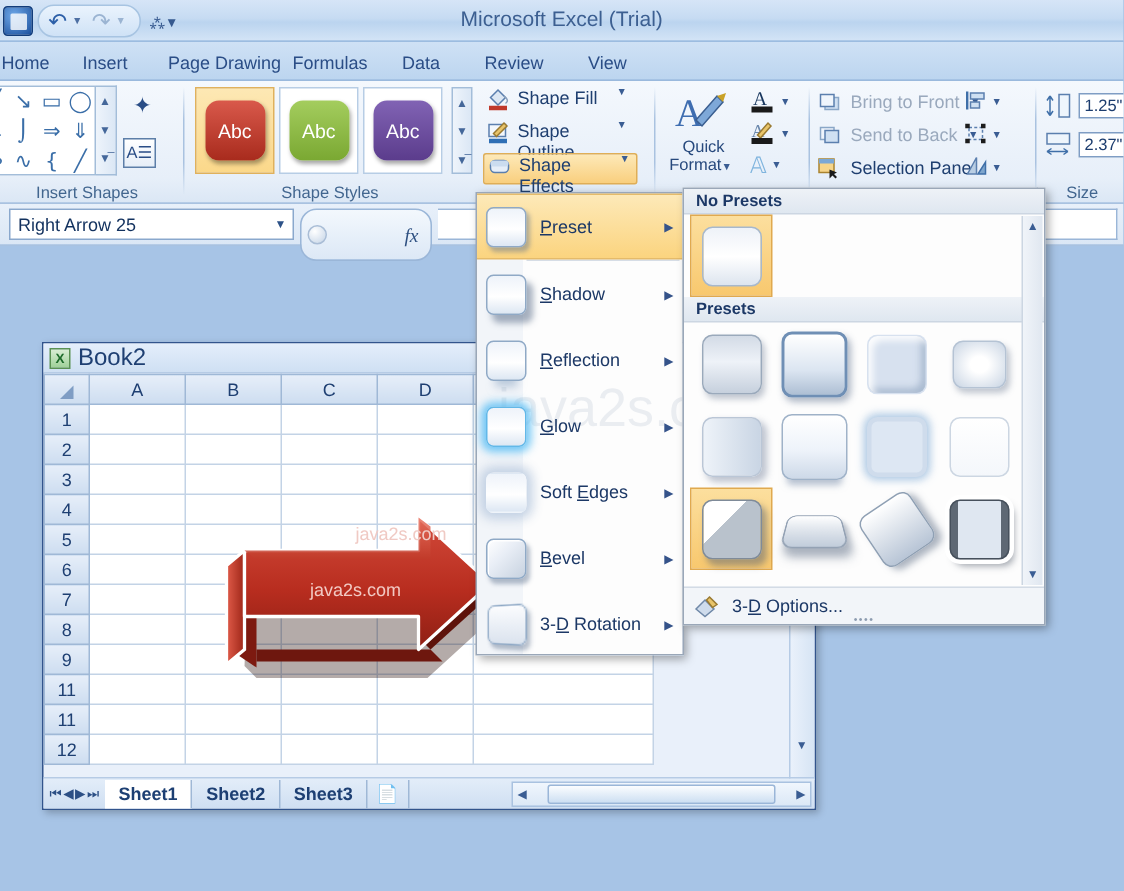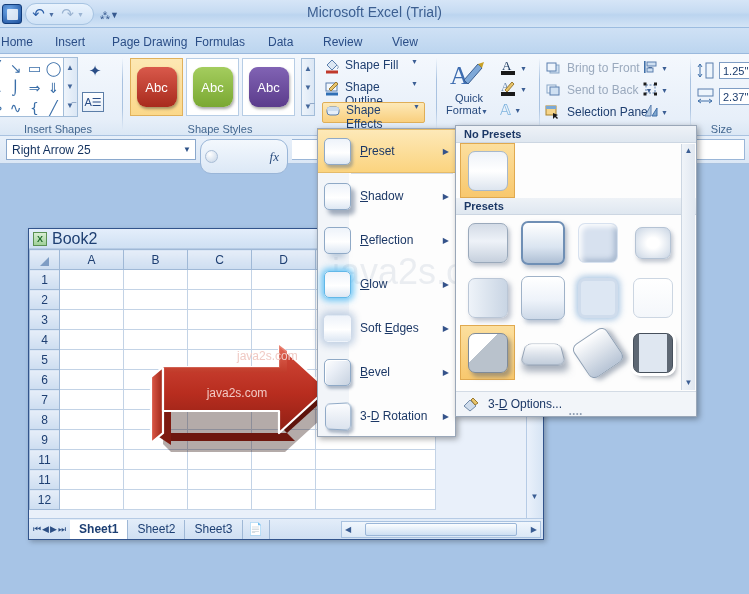--- a/index.html
+++ b/index.html
@@ -285,20 +285,21 @@
     background: linear-gradient(to bottom,#e3edf9,#cfdff2);
     border-top: 1px solid #b6cbe5;
     display: flex; align-items: center;
   }
   .nav-btns { display: flex; gap: 1px; padding: 0 4px; color: #2c4f85; font-size: 9px; }
   .sheet-tab {
     height: 19px; line-height: 19px; padding: 0 9px;
     font-size: 12px; color: #1d3f73;
     transform: skewX(0deg);
     border-right: 1px solid #9fb8d6;
+    font-weight: bold;
   }
   .sheet-tab.active { background: #fff; font-weight: bold; }
   .hscroll {
     position: absolute; right: 2px; bottom: 1px; width: 200px; height: 17px;
     background: linear-gradient(to bottom,#f0f6fd,#dbe8f6);
     border: 1px solid #a9c2e0; display: flex; align-items: center;
   }
   .hs-thumb {
     height: 13px; flex: 1; margin: 0 14px;
     background: linear-gradient(to bottom,#fbfdff,#cddff2);

